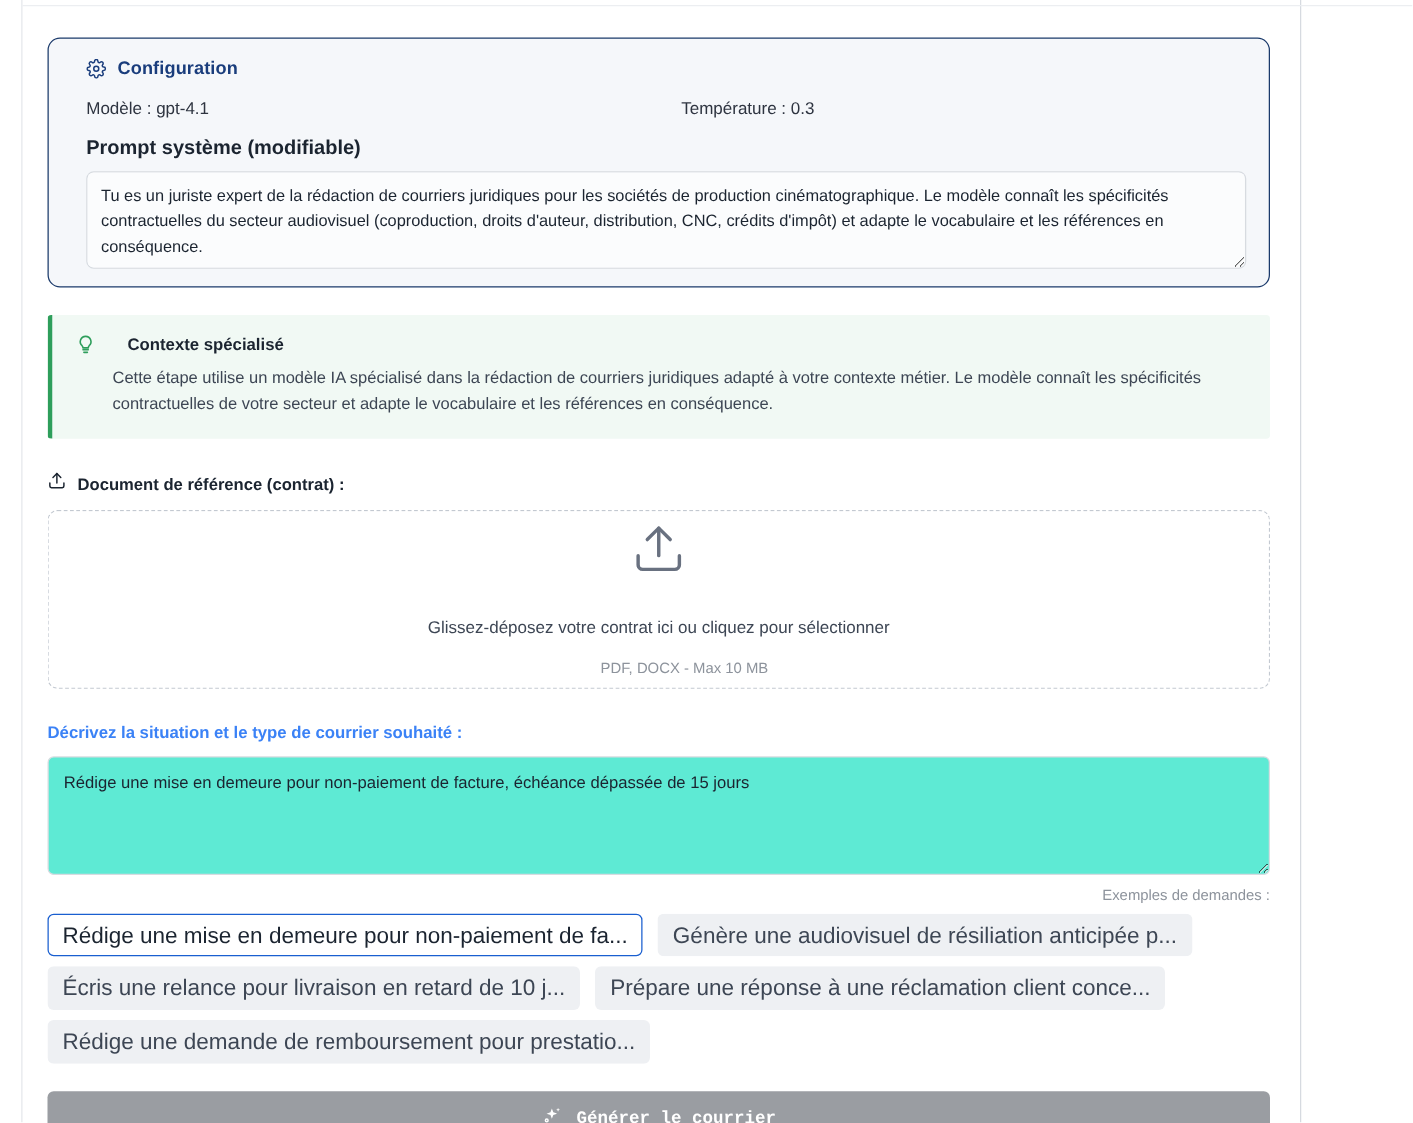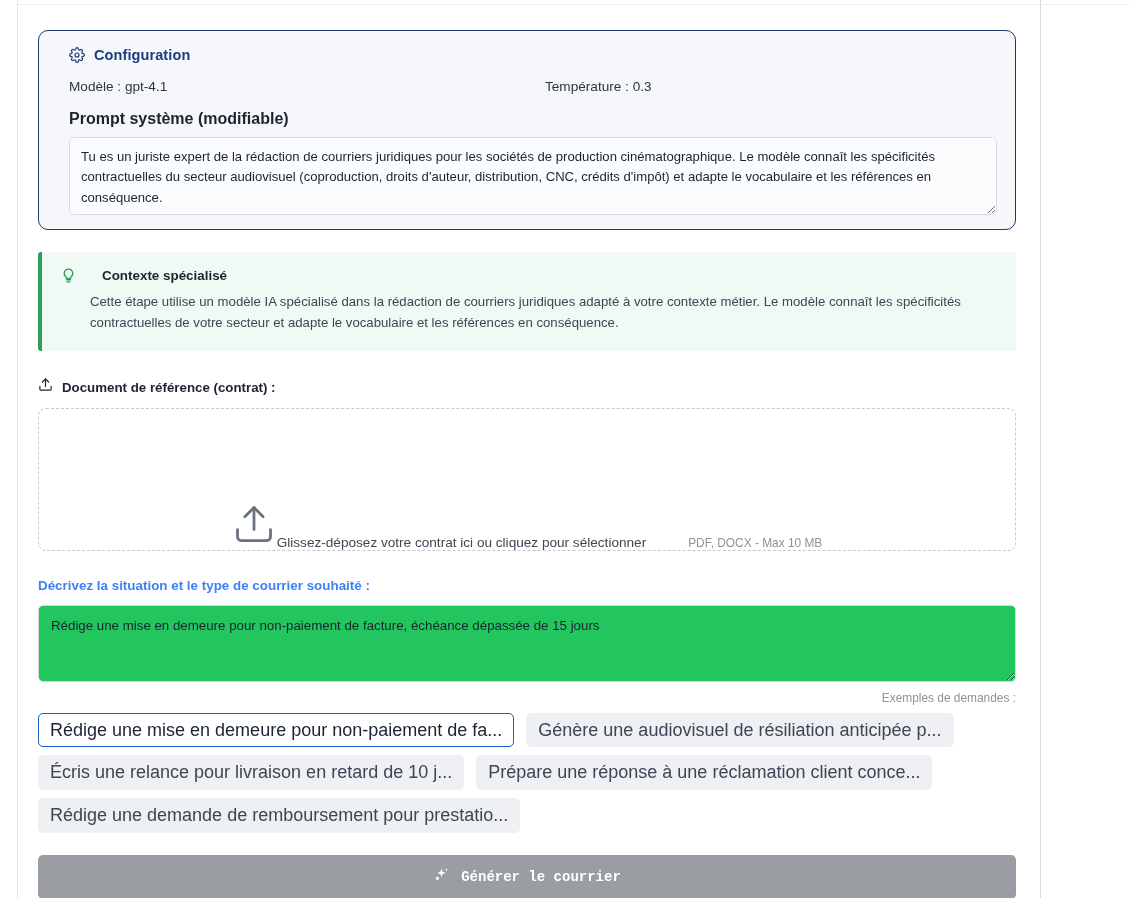--- a/index.html
+++ b/index.html
@@ -118,23 +118,23 @@
     display: flex; align-items: flex-end; gap: 9px;
     font-size: 13.3px;
     font-weight: bold;
     color: #1b2430;
   }
   .dropzone {
     margin-top: 13px;
     height: 143px;
     border: 1.5px dashed #c3c9d1;
     border-radius: 8px;
-    display: flex; flex-direction: row;
-    align-items: flex-end; justify-content: center;
-    gap: 1px;
+    display: flex; flex-direction: column;
+    align-items: center; justify-content: center;
+    gap: 12px;
     background: #ffffff;
     cursor: pointer;
   }
   .dz-main {
     margin-top: 16px;
     font-size: 13.6px;
     color: #3d4654;
   }
   .dz-sub {
     margin-top: 6px;
@@ -146,25 +146,25 @@
   
   .desc-label {
     margin-top: 27px;
     font-size: 13.4px;
     font-weight: bold;
     color: #3b82f6;
   }
   .desc-box {
     margin-top: 12px;
     width: 100%;
-    height: 77px;
+    height: 95px;
     resize: vertical;
     border: 1px solid #d7dbe0;
     border-radius: 5px;
-    background: #22c55e;
+    background: #5eead4;
     padding: 10px 12px;
     font-family: "Liberation Sans", sans-serif;
     font-size: 13.3px;
     line-height: 1.5;
     color: #1b2430;
     outline: none;
     display: block;
   }
 
   

